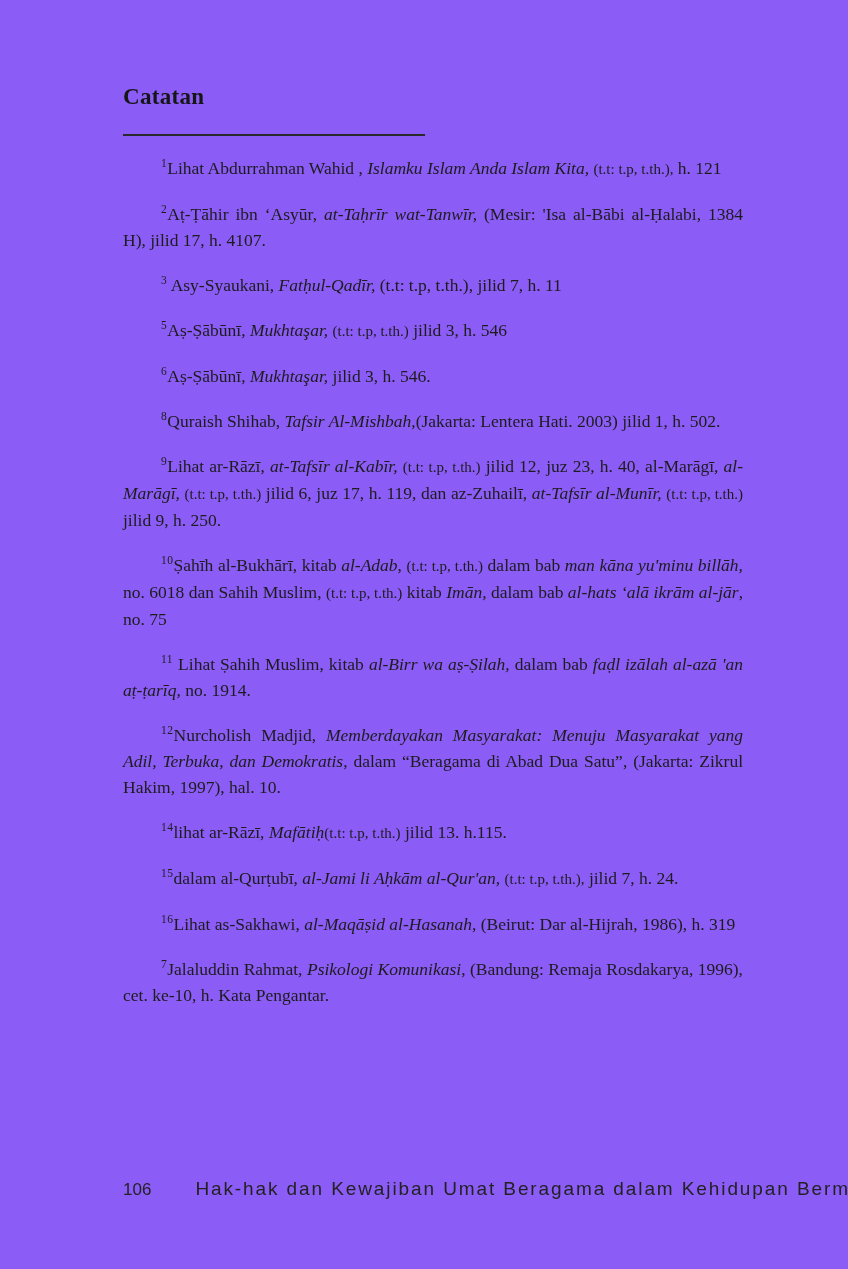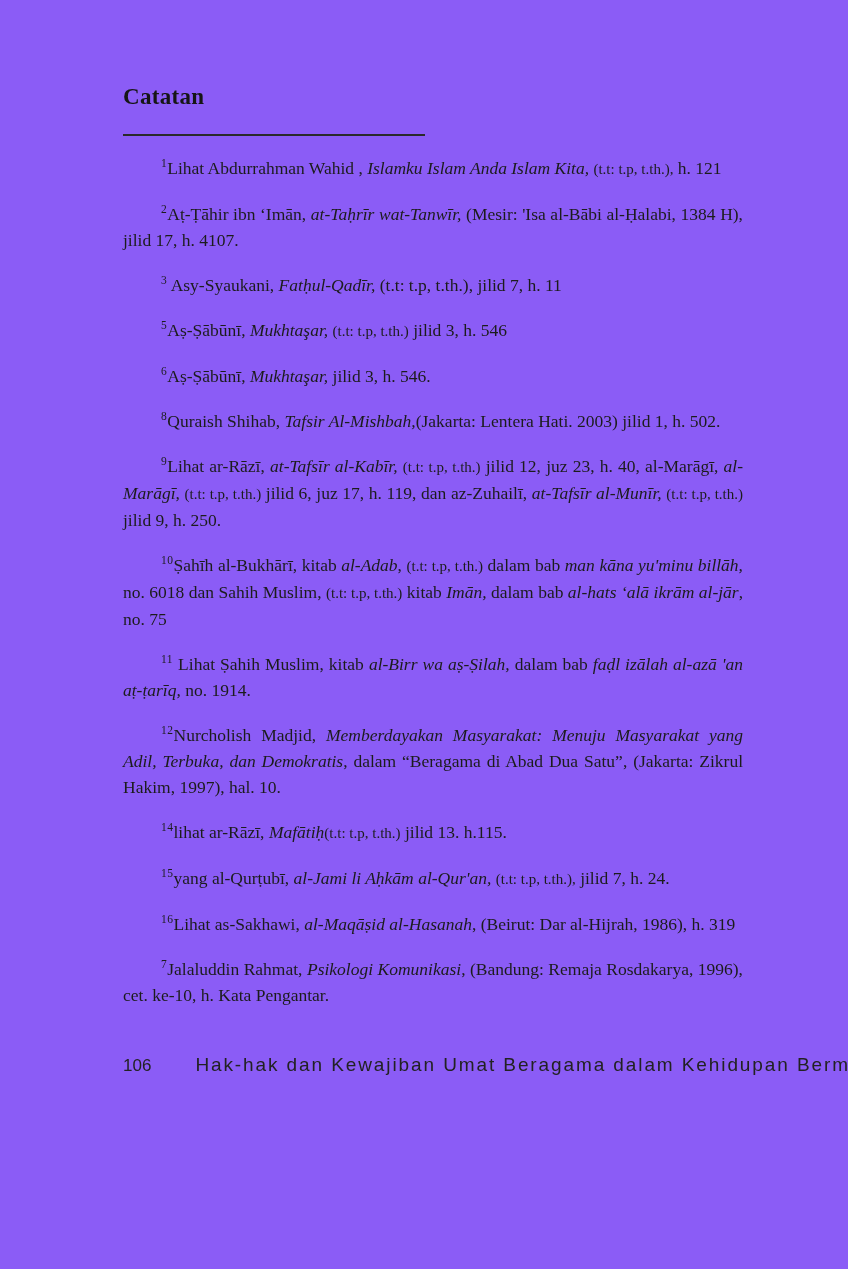--- a/index.html
+++ b/index.html
@@ -52,21 +52,21 @@
     font-size: 11.5px;
     line-height: 0;
     vertical-align: super;
     letter-spacing: 0.5px;
   }
   .i { font-style: italic; }
   .sm { font-size: 15px; }
   .footer {
     position: absolute;
     left: 123px;
-    top: 1054px;
+    top: 1178px;
     width: 640px;
     display: flex;
     align-items: baseline;
     font-family: "Liberation Sans", "DejaVu Sans", sans-serif;
     white-space: nowrap;
   }
   .page-number {
     font-size: 17px;
     color: #222222;
   }
@@ -79,31 +79,31 @@
 </style>
 </head>
 <body>
 
 <div class="page">
   <div class="content">
     <h1 class="heading">Catatan</h1>
     <div class="separator"></div>
     <div class="notes" id="notes">
         <p class="note"><sup>1</sup><span>Lihat Abdurrahman Wahid , </span><span class="i">Islamku Islam Anda Islam Kita,</span><span> </span><span class="sm">(t.t: t.p, t.th.),</span><span> h. 121</span></p>
-        <p class="note"><sup>2</sup><span>Aṭ-Ṭāhir ibn ‘Imān, </span><span class="i">at-Taḥrīr wat-Tanwīr,</span><span> (Mesir: 'Isa al-Bābi al-Ḥalabi, 1384 H), jilid 17, h. 4107.</span></p>
+        <p class="note"><sup>2</sup><span>Aṭ-Ṭāhir ibn ‘Asyūr, </span><span class="i">at-Taḥrīr wat-Tanwīr,</span><span> (Mesir: 'Isa al-Bābi al-Ḥalabi, 1384 H), jilid 17, h. 4107.</span></p>
         <p class="note"><sup>3</sup><span> Asy-Syaukani, </span><span class="i">Fatḥul-Qadīr,</span><span> (t.t: t.p, t.th.), jilid 7, h. 11</span></p>
         <p class="note"><sup>5</sup><span>Aṣ-Ṣābūnī, </span><span class="i">Mukhtaşar,</span><span> </span><span class="sm">(t.t: t.p, t.th.)</span><span> jilid 3, h. 546</span></p>
         <p class="note"><sup>6</sup><span>Aṣ-Ṣābūnī, </span><span class="i">Mukhtaşar,</span><span> jilid 3, h. 546.</span></p>
         <p class="note"><sup>8</sup><span>Quraish Shihab, </span><span class="i">Tafsir Al-Mishbah,</span><span>(Jakarta: Lentera Hati. 2003) jilid 1, h. 502.</span></p>
         <p class="note"><sup>9</sup><span>Lihat ar-Rāzī, </span><span class="i">at-Tafsīr al-Kabīr,</span><span> </span><span class="sm">(t.t: t.p, t.th.)</span><span> jilid 12, juz 23, h. 40, al-Marāgī, </span><span class="i">al-Marāgī,</span><span> </span><span class="sm">(t.t: t.p, t.th.)</span><span> jilid 6, juz 17, h. 119, dan az-Zuhailī, </span><span class="i">at-Tafsīr al-Munīr,</span><span> </span><span class="sm">(t.t: t.p, t.th.)</span><span> jilid 9, h. 250.</span></p>
         <p class="note"><sup>10</sup><span>Ṣahīh al-Bukhārī, kitab </span><span class="i">al-Adab</span><span>, </span><span class="sm">(t.t: t.p, t.th.)</span><span> dalam bab </span><span class="i">man kāna yu'minu billāh,</span><span> no. 6018 dan Sahih Muslim, </span><span class="sm">(t.t: t.p, t.th.)</span><span> kitab </span><span class="i">Imān,</span><span> dalam bab </span><span class="i">al-hats ‘alā ikrām al-jār</span><span>, no. 75</span></p>
         <p class="note"><sup>11</sup><span> Lihat Ṣahih Muslim, kitab </span><span class="i">al-Birr wa aṣ-Ṣilah,</span><span> dalam bab </span><span class="i">faḍl izālah al-azā 'an aṭ-ṭarīq,</span><span> no. 1914.</span></p>
         <p class="note"><sup>12</sup><span>Nurcholish Madjid, </span><span class="i">Memberdayakan Masyarakat: Menuju Masyarakat yang Adil, Terbuka, dan Demokratis</span><span>, dalam “Beragama di Abad Dua Satu”, (Jakarta: Zikrul Hakim, 1997), hal. 10.</span></p>
         <p class="note"><sup>14</sup><span>lihat ar-Rāzī, </span><span class="i">Mafātiḥ</span><span class="sm">(t.t: t.p, t.th.)</span><span> jilid 13. h.115.</span></p>
-        <p class="note"><sup>15</sup><span>yang al-Qurṭubī, </span><span class="i">al-Jami li Aḥkām al-Qur'an,</span><span> </span><span class="sm">(t.t: t.p, t.th.),</span><span> jilid 7, h. 24.</span></p>
+        <p class="note"><sup>15</sup><span>dalam al-Qurṭubī, </span><span class="i">al-Jami li Aḥkām al-Qur'an,</span><span> </span><span class="sm">(t.t: t.p, t.th.),</span><span> jilid 7, h. 24.</span></p>
         <p class="note"><sup>16</sup><span>Lihat as-Sakhawi, </span><span class="i">al-Maqāṣid al-Hasanah</span><span>, (Beirut: Dar al-Hijrah, 1986), h. 319</span></p>
         <p class="note"><sup>7</sup><span>Jalaluddin Rahmat, </span><span class="i">Psikologi Komunikasi</span><span>, (Bandung: Remaja Rosdakarya, 1996), cet. ke-10, h. Kata Pengantar.</span></p>
       </div>
   </div>
   <div class="footer">
     <span class="page-number">106</span>
     <span class="running-title">Hak-hak dan Kewajiban Umat Beragama dalam Kehidupan Bermasyarakat</span>
   </div>
 </div>
 

